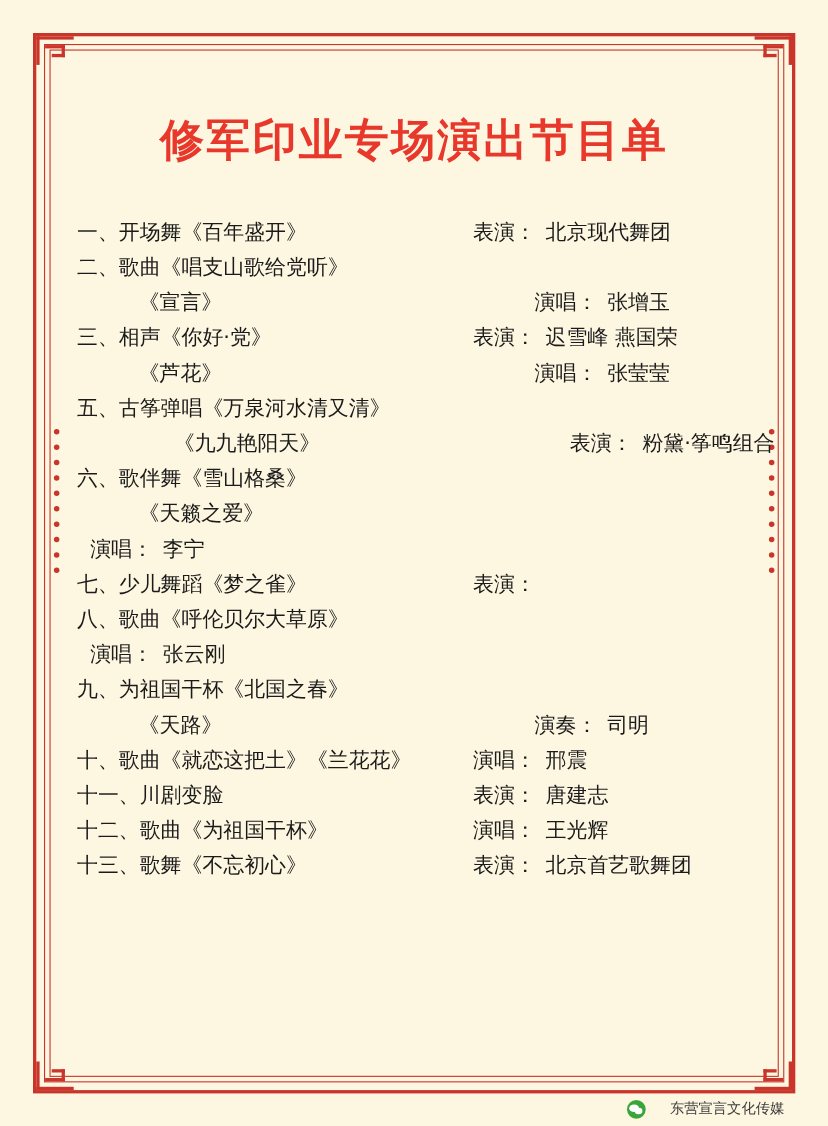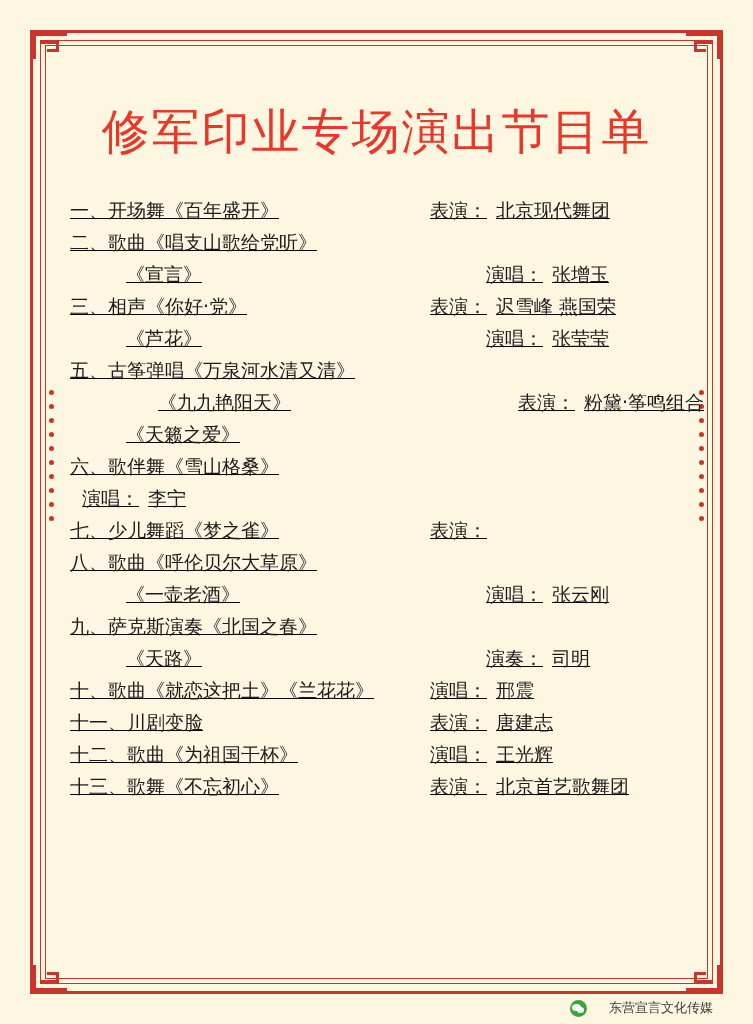--- a/index.html
+++ b/index.html
@@ -84,33 +84,32 @@
   .dots.right { right: 49px; top: 390px; }
 
   
   .title {
     position: absolute;
     left: 0;
     right: 0;
     top: 100px;
     text-align: center;
     font-family: "DejaVu Sans", "Liberation Sans", sans-serif;
-    font-size: 48px;
-    font-weight: normal;
+    font-size: 40px;
+    font-weight: bold;
     color: #e8372b;
     letter-spacing: 2px;
   }
 
   
   .list {
     position: absolute;
     left: 70px;
     right: 55px;
     top: 198px;
-    text-decoration: underline;
   }
   .row {
     display: flex;
     align-items: baseline;
     height: 32px;
     font-size: 19px;
     color: #1a1a1a;
     font-family: "DejaVu Sans", "Liberation Sans", sans-serif;
   }
   .row .item {
@@ -257,49 +256,48 @@
       <div class="item">五、古筝弹唱《万泉河水清又清》</div>
       <div class="role"></div>
       <div class="performer"></div>
     </div>
     <div class="row">
       <div class="item indent2">《九九艳阳天》</div>
       <div class="role">表演：</div>
       <div class="performer">粉黛·筝鸣组合</div>
     </div>
     <div class="row blank">
+      <div class="item">六、歌伴舞《雪山格桑》</div>
+      <div class="role"></div>
+      <div class="performer"></div>
+    </div>
+    <div class="row blank">
       <div class="item indent1">《天籁之爱》</div>
       <div class="role"></div>
       <div class="performer"></div>
     </div>
-    <div class="row blank">
-      <div class="item">六、歌伴舞《雪山格桑》</div>
-      <div class="role"></div>
-      <div class="performer"></div>
-    </div>
     <div class="row">
       <div class="role">演唱：</div>
       <div class="performer">李宁</div>
     </div>
     <div class="row">
       <div class="item">七、少儿舞蹈《梦之雀》</div>
       <div class="role">表演：</div>
     </div>
     <div class="row blank">
       <div class="item">八、歌曲《呼伦贝尔大草原》</div>
       <div class="role"></div>
       <div class="performer"></div>
     </div>
     <div class="row">
-      <div class="item indent1">《一壶老酒》</div>
       <div class="role">演唱：</div>
       <div class="performer">张云刚</div>
     </div>
     <div class="row blank">
-      <div class="item">九、萨克斯演奏《北国之春》</div>
+      <div class="item">九、为祖国干杯《北国之春》</div>
       <div class="role"></div>
       <div class="performer"></div>
     </div>
     <div class="row">
       <div class="item indent1">《天路》</div>
       <div class="role">演奏：</div>
       <div class="performer">司明</div>
     </div>
     <div class="row">
       <div class="item">十、歌曲《就恋这把土》《兰花花》</div>

